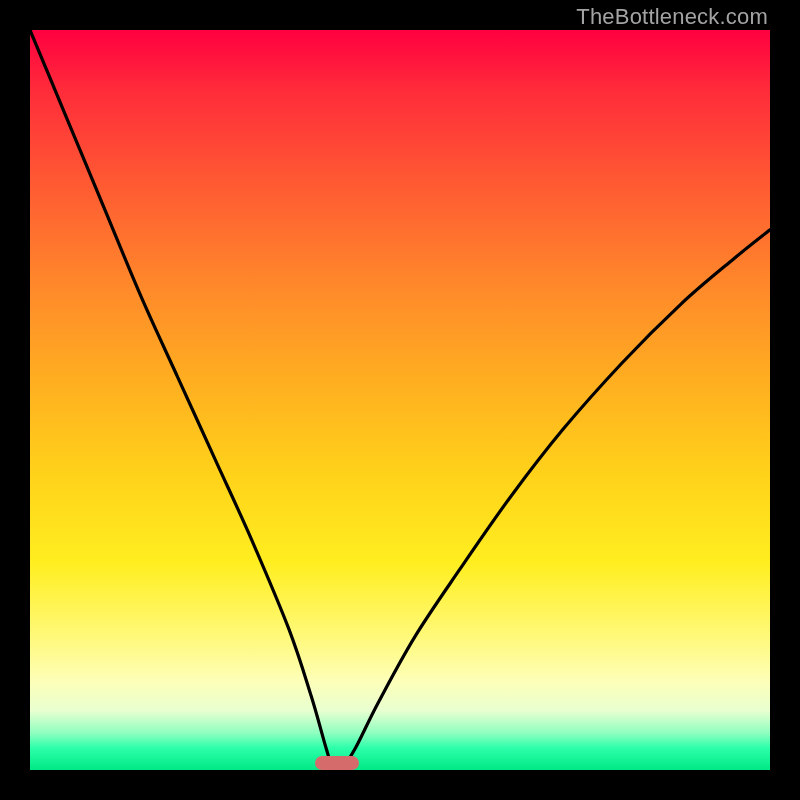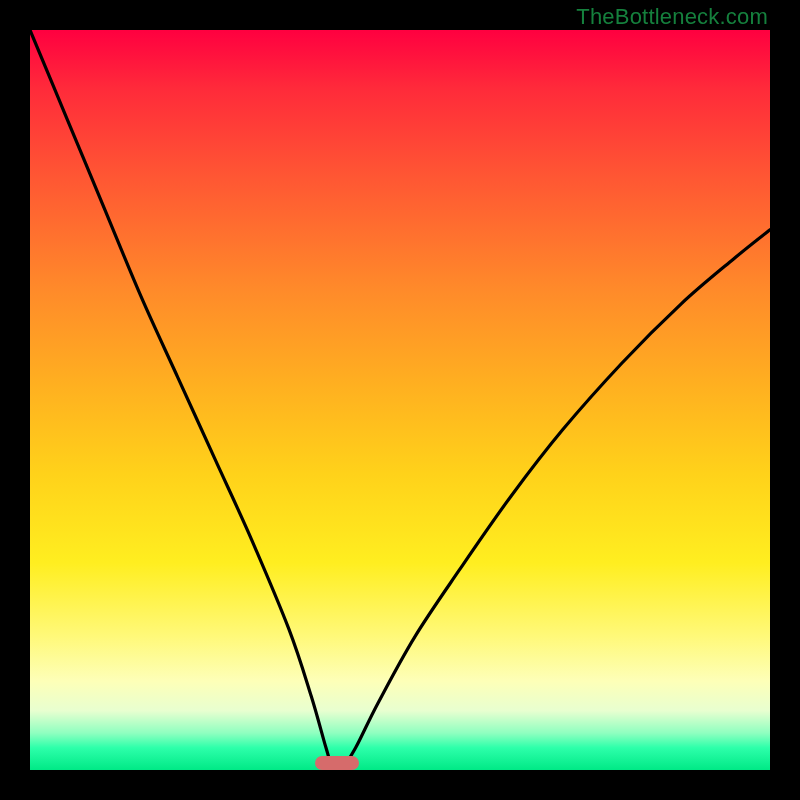--- a/index.html
+++ b/index.html
@@ -36,21 +36,21 @@
       #e8ffd0 92%,
       #8fffc0 95%,
       #2dffaa 97%,
       #00e986 100%
     );
   }
   .watermark {
     position: absolute;
     top: 4px;
     right: 32px;
-    color: #15803d;
+    color: #a3a3a3;
     font-size: 22px;
     letter-spacing: 0.2px;
     font-weight: 400;
     user-select: none;
   }
   svg.curve {
     position: absolute;
     left: 0;
     top: 0;
     width: 740px;

